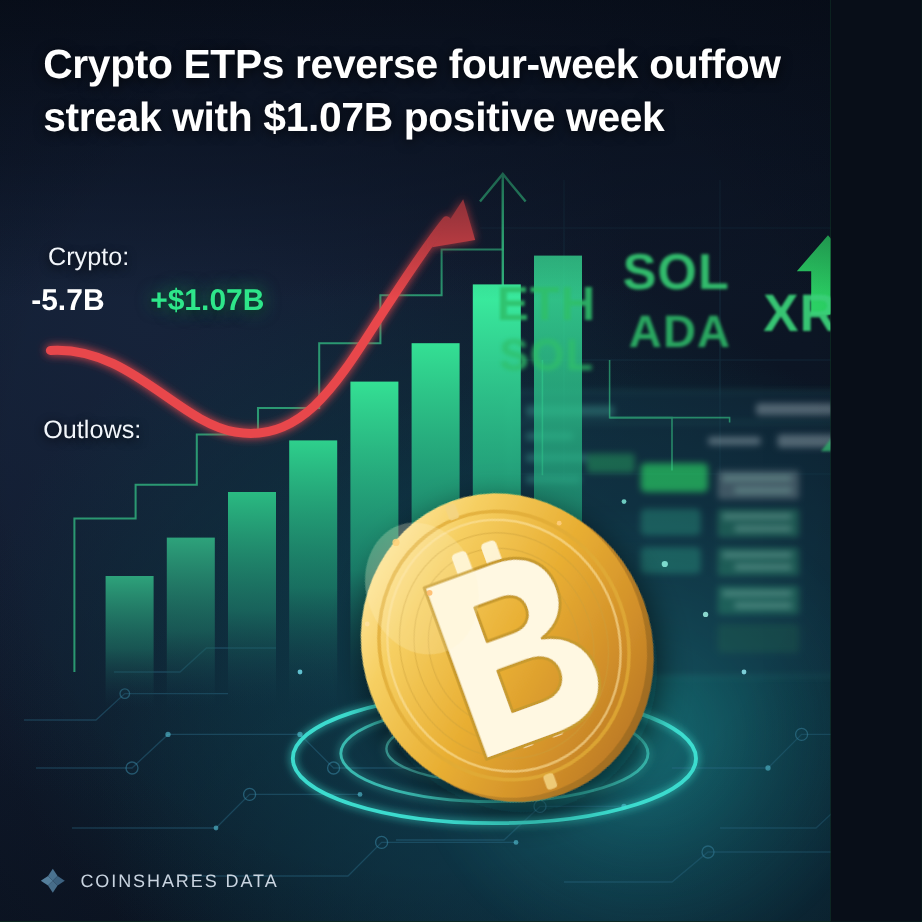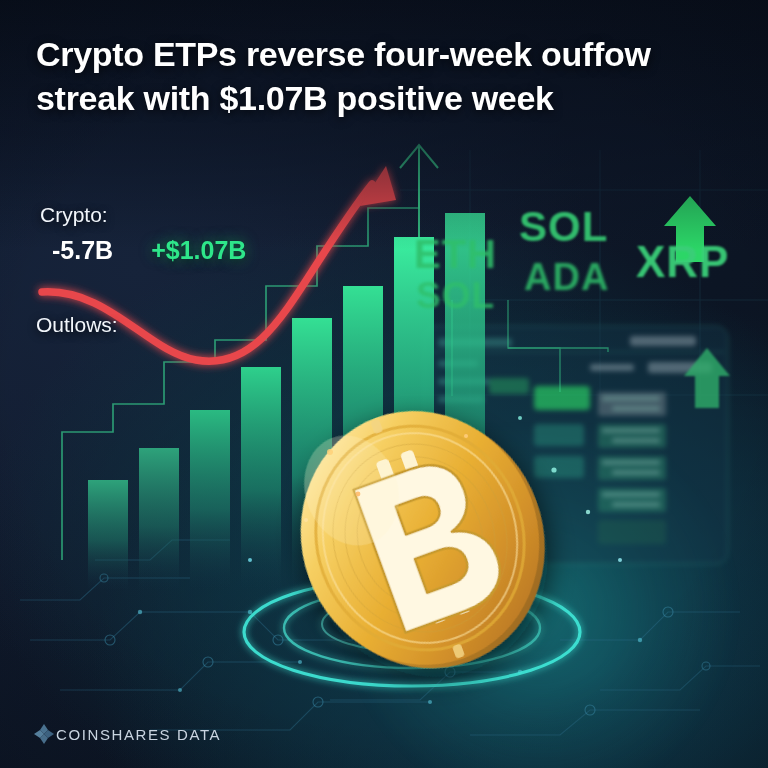--- a/index.html
+++ b/index.html
@@ -1,20 +1,20 @@
 <!DOCTYPE html>
 <html><head>
 <meta charset="utf-8">
 <title>Crypto ETP Inflows Infographic</title>
 <style>
   html,body{margin:0;padding:0;background:#080e18;}
   body{font-family:"Liberation Sans","DejaVu Sans",sans-serif;}
 
   #stage{
-    position:relative;width:768px;height:768px;overflow:hidden;
+    position:relative;width:692px;height:768px;overflow:hidden;
     background:#14532d;
   }
 
   
   .bg-base{
     position:absolute;inset:0;
     background:
       radial-gradient(120% 90% at 78% 88%, #0f3b4d 0%, rgba(15,59,77,0) 55%),
       radial-gradient(95% 70% at 55% 70%, #0c3a46 0%, rgba(12,58,70,0) 60%),
       radial-gradient(85% 75% at 18% 35%, #16233a 0%, rgba(22,35,58,0) 70%),
@@ -41,38 +41,38 @@
   .headline{
     position:absolute;left:36px;top:32px;width:690px;
     color:#ffffff;font-size:34px;line-height:1.30;font-weight:bold;
     letter-spacing:-.3px;
     text-shadow:0 2px 10px rgba(0,0,0,.75);
   }
 
   
   .anno{position:absolute;text-shadow:0 2px 8px rgba(0,0,0,.85);}
   .anno-inflow-label{left:40px;top:203px;color:#f2f6fb;font-size:21px;}
-  .anno-row{position:absolute;left:52px;top:236px;display:flex;align-items:baseline;gap:38px;}
+  .anno-row{position:absolute;left:26px;top:236px;display:flex;align-items:baseline;gap:22px;}
   .anno-neg{color:#ffffff;font-size:25px;font-weight:bold;}
-  .anno-pos{color:#2ee68a;font-size:25px;font-weight:bold;text-shadow:0 0 14px rgba(46,230,138,.55),0 2px 8px rgba(0,0,0,.8);}
-  .anno-outflow{left:36px;top:311px;color:#f2f6fb;font-size:21px;line-height:1.33;}
+  .anno-pos{color:#2ee68a;font-size:25px;font-weight:bold;text-shadow:0 0 14px rgba(46,230,138,.55),0 2px 8px rgba(0,0,0,.8);margin-left:16px;}
+  .anno-outflow{left:36px;top:345px;color:#f2f6fb;font-size:21px;line-height:1.33;}
 
   
   .ticker{
     position:absolute;font-weight:bold;color:#2fbf6a;
     letter-spacing:1px;
   }
   .t-eth{left:414px;top:232px;font-size:40px;filter:blur(1.4px);opacity:.88;}
   .t-sol2{left:416px;top:275px;font-size:37px;filter:blur(1.6px);opacity:.80;}
   .t-sol1{left:519px;top:203px;font-size:42px;filter:blur(1.2px);opacity:.92;color:#35c972;}
   .t-ada{left:524px;top:256px;font-size:38px;filter:blur(1.5px);opacity:.85;}
   .t-xrp{left:636px;top:237px;font-size:44px;filter:blur(1.1px);opacity:.95;color:#3ace78;}
 
   
-  .logo{position:absolute;left:32px;top:722px;display:flex;align-items:center;gap:0;}
+  .logo{position:absolute;left:32px;top:722px;display:flex;align-items:center;gap:11px;}
   .logo-text{color:#c9d4e0;font-size:15px;letter-spacing:1.6px;}
 </style>
 </head>
 <body>
 
 <div id="stage">
 
   <div class="bg-base"></div>
   <div class="glow-teal"></div>
 

